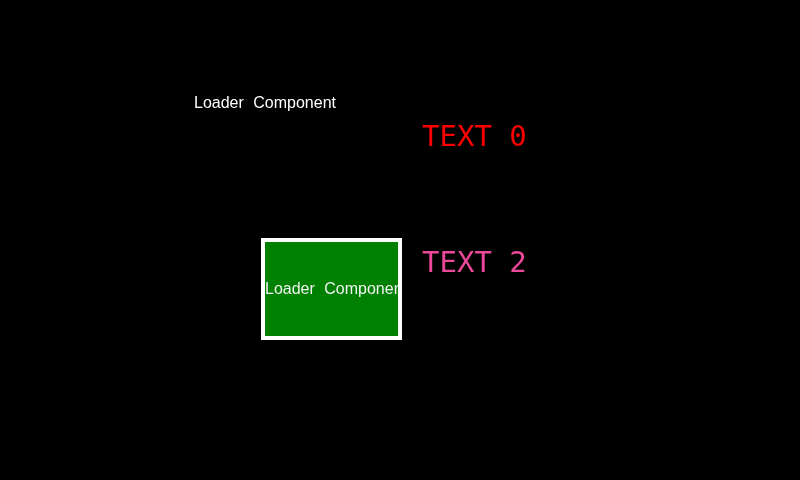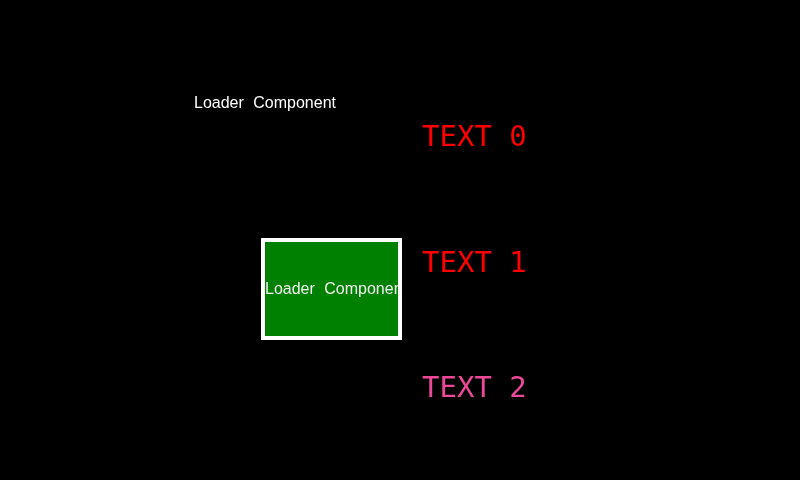--- a/index.html
+++ b/index.html
@@ -65,21 +65,20 @@
 <div class="screen">
 
   <div class="loader-label" style="color: rgb(255, 255, 255);">Loader Component</div>
 
   <div class="loader-box" style="background-color: rgb(0, 128, 0);">
     <span class="loader-box-label" style="color: rgb(242, 242, 242);">Loader Component</span>
   </div>
 
   <div class="text-column">
     <div class="text-row" style="color: rgb(255, 0, 0);">TEXT 0</div>
-    <div class="text-row" style="color: rgb(255, 0, 0);">TEXT 1</div>
     <div class="text-row" style="color: #ec4899;">TEXT 2</div>
     
     
     
     
     
     
     
   </div>
 

